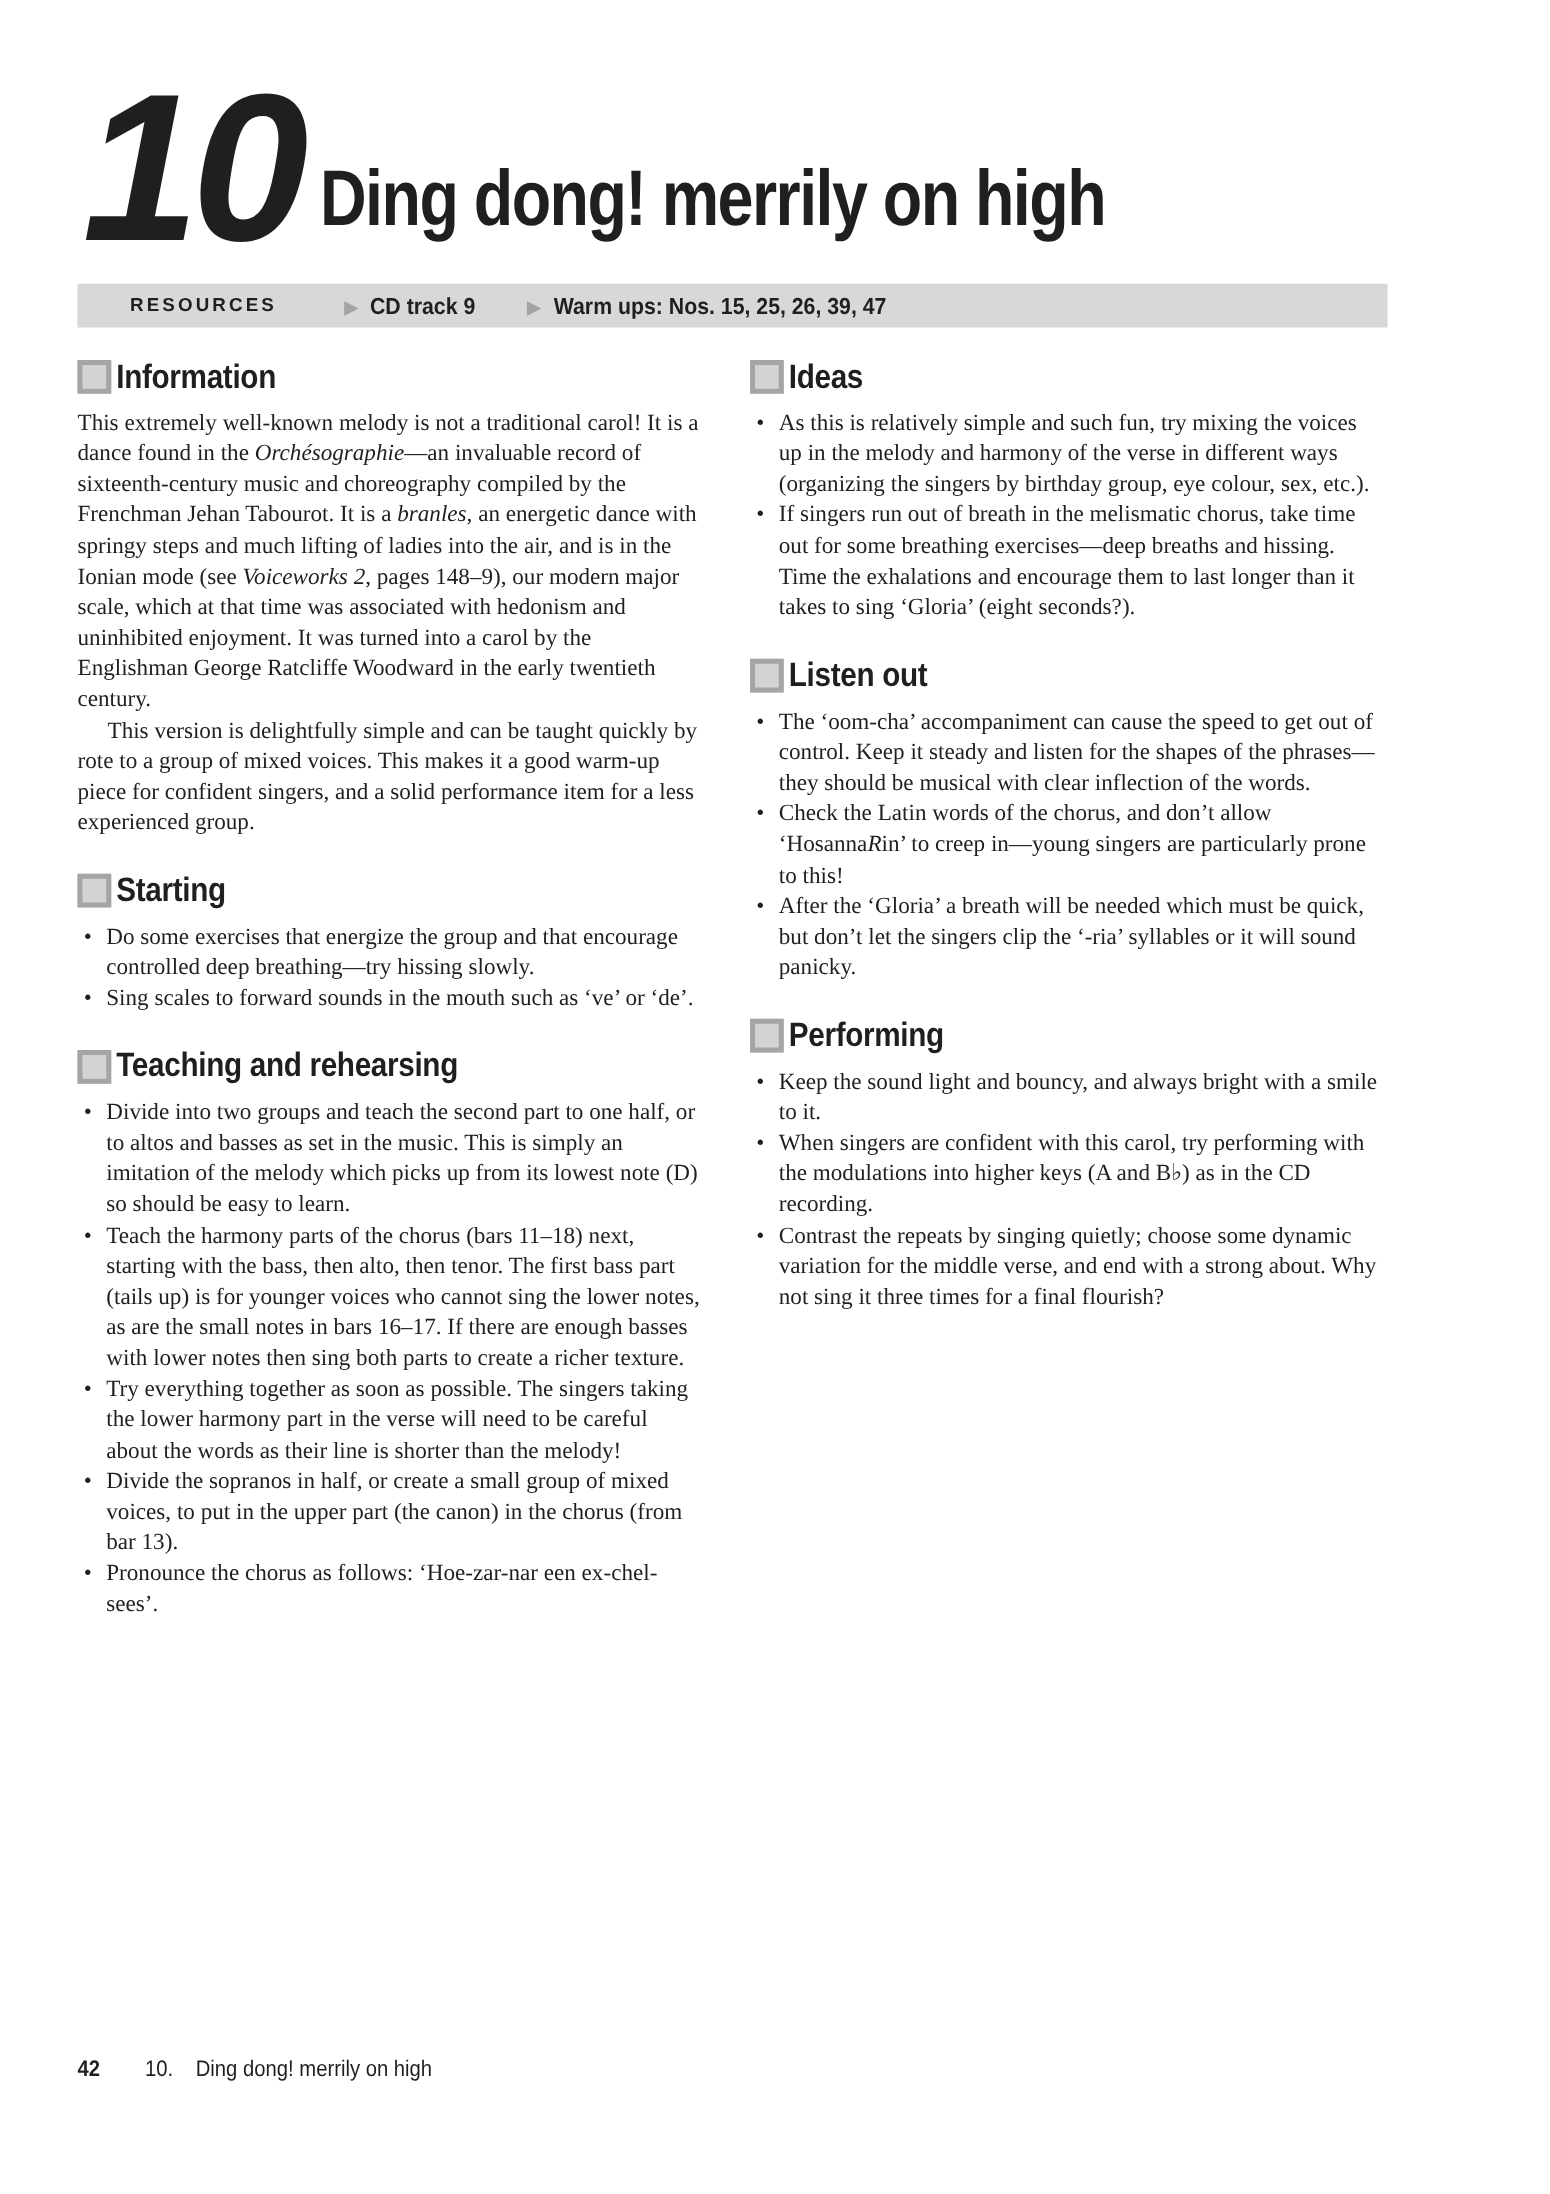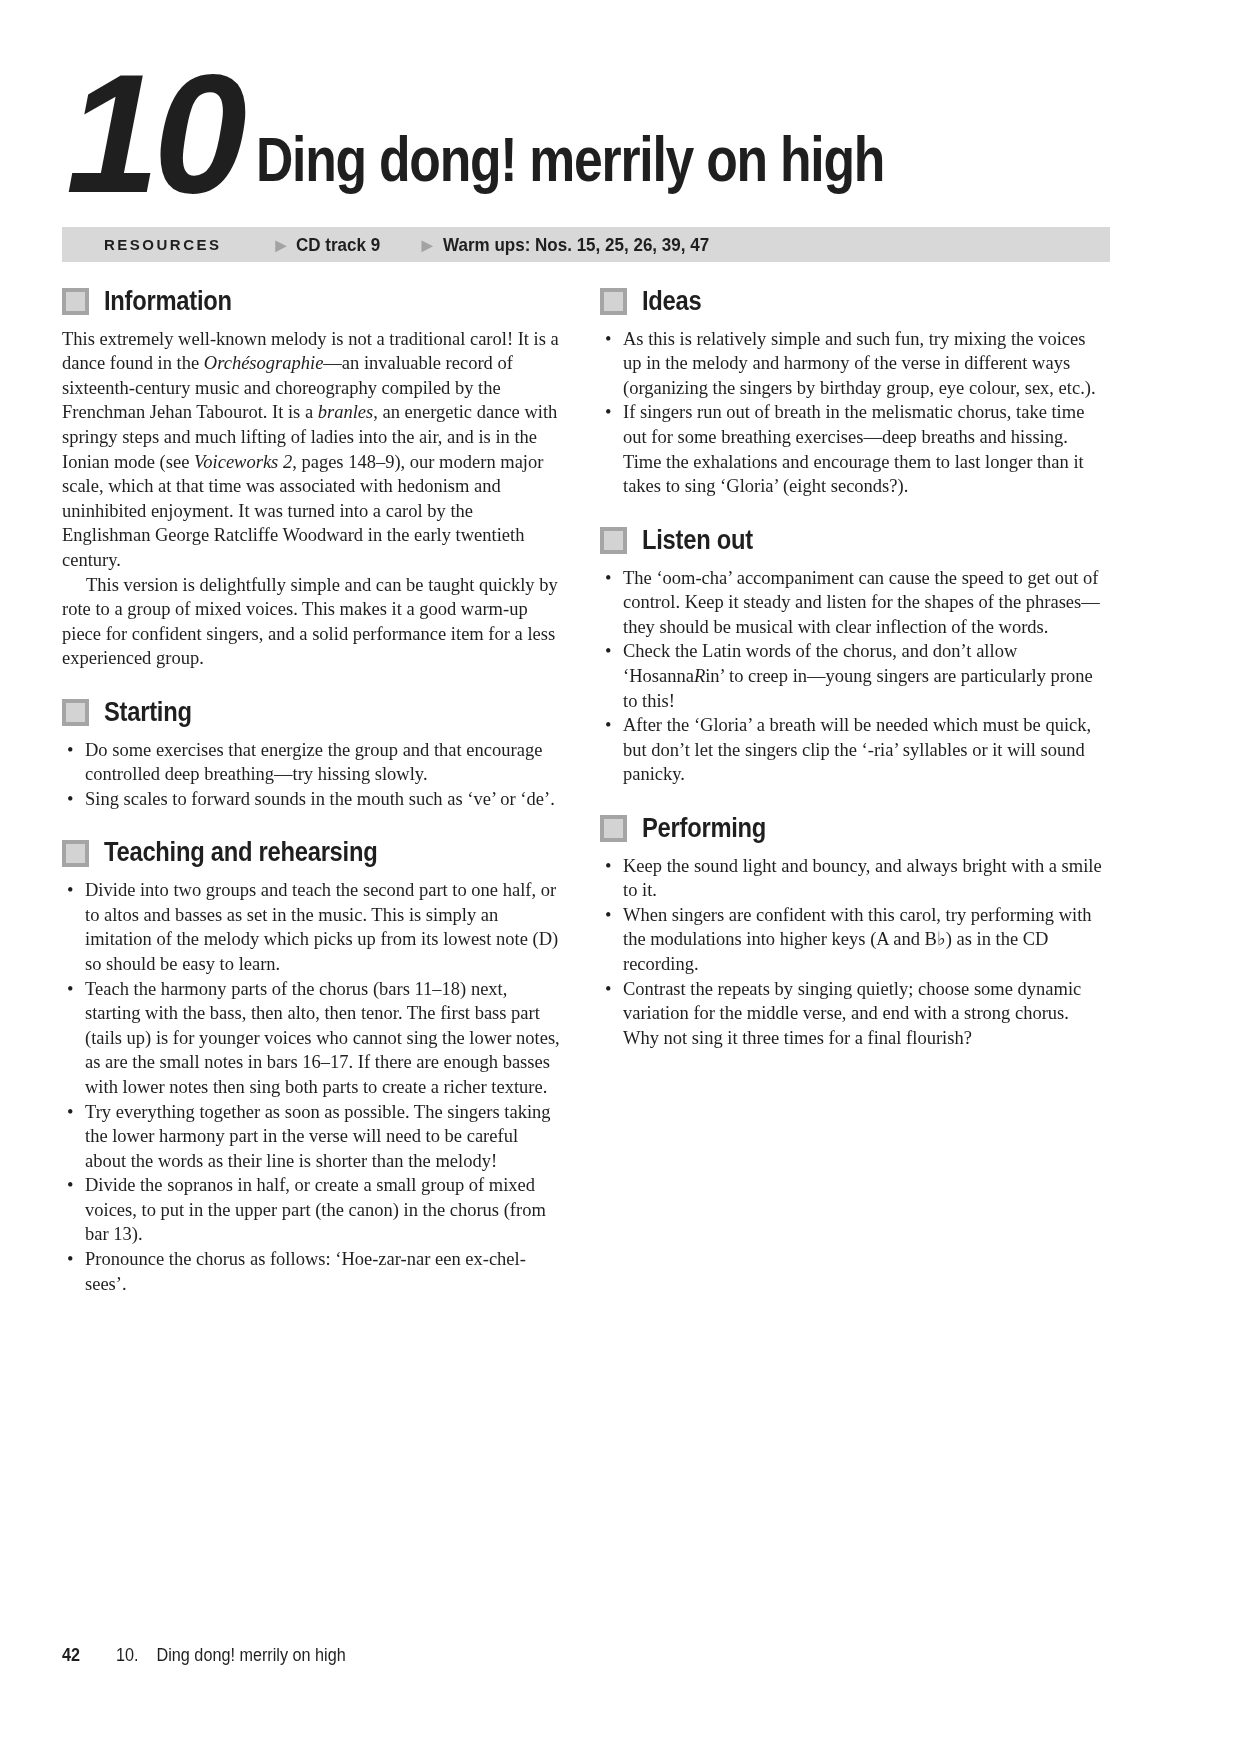--- a/index.html
+++ b/index.html
@@ -21,21 +21,21 @@
   .res-item .itm{display:inline-block;transform:scaleX(0.92);transform-origin:left center;white-space:nowrap;}
   .res-item-1{margin-left:54px;}
   .res-item-2{margin-left:34px;}
   .arrow{color:#a3a3a3;font-size:14px;line-height:1;}
 
   
   .col{position:absolute;top:287px;font-size:18.5px;line-height:24.6px;}
   .col-left{left:62px;width:500px;}
   .col-right{left:600px;width:502px;}
 
-  .sec-head{display:flex;align-items:center;gap:15px;margin:27px 0 10px;}
+  .sec-head{display:flex;align-items:center;gap:4px;margin:27px 0 10px;}
   .section:first-child .sec-head{margin-top:0;}
   .checkbox{width:19px;height:19px;border:4px solid #a5a5a5;background:#d3d3d3;flex:none;}
   .sec-title{display:inline-block;font-family:"Liberation Sans",sans-serif;font-weight:700;
              font-size:27px;line-height:1.1;letter-spacing:-0.3px;white-space:nowrap;
              transform:scaleX(0.88);transform-origin:left center;}
 
   p.body{margin:0;}
   p.body.indent{text-indent:24px;}
   i{font-style:italic;}
 
@@ -127,21 +127,21 @@
         </ul>
       </section>
       <section class="section">
         <div class="sec-head">
           <span class="checkbox"></span>
           <span class="sec-title">Performing</span>
         </div>
         <ul class="bullets">
           <li>Keep the sound light and bouncy, and always bright with a smile to it.</li>
           <li>When singers are confident with this carol, try performing with the modulations into higher keys (A and B♭) as in the CD recording.</li>
-          <li>Contrast the repeats by singing quietly; choose some dynamic variation for the middle verse, and end with a strong chorus. Why not sing it three times for a final flourish?</li>
+          <li>Contrast the repeats by singing quietly; choose some dynamic variation for the middle verse, and end with a strong about. Why not sing it three times for a final flourish?</li>
         </ul>
       </section>
     </div>
 
   <div class="footer">
     <span class="pg">42</span>
     <span class="ch">10.</span>
     <span class="ct">Ding dong! merrily on high</span>
   </div>
 

